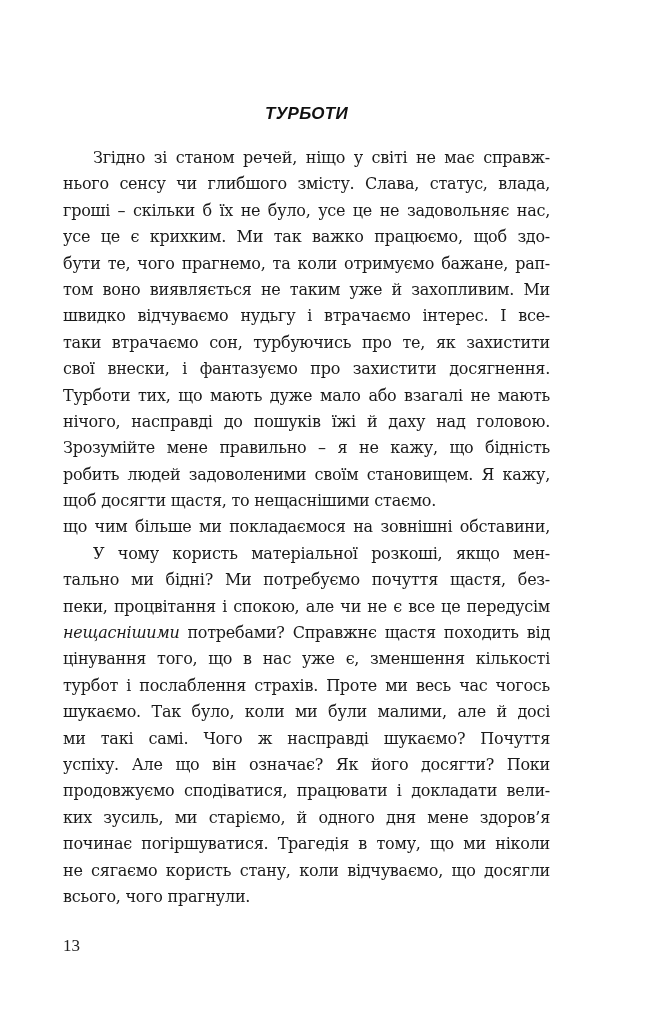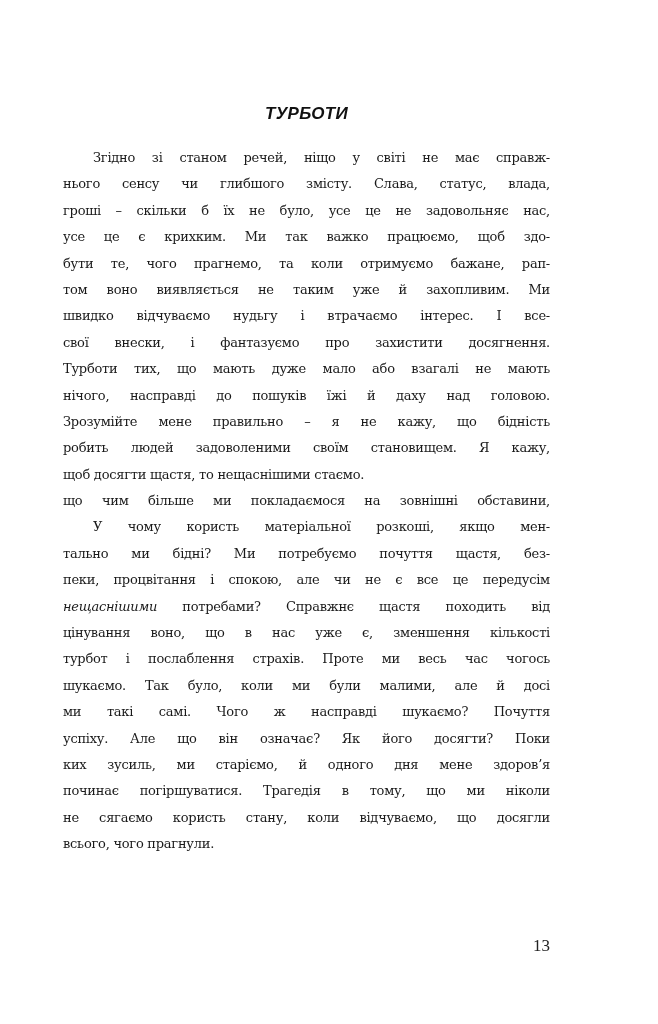--- a/index.html
+++ b/index.html
@@ -28,42 +28,42 @@
       font-size: 17px;
       letter-spacing: 0.3px;
       color: #111;
     }
     .body {
       position: absolute;
       top: 145px;
       left: 0;
       width: 487px;
       font-family: "DejaVu Serif", serif;
-      font-size: 13px;
+      font-size: 16px;
       line-height: 26.4px;
       color: #1a1a1a;
     }
     .line {
       display: block;
       height: 26.4px;
       white-space: nowrap;
       text-align: justify;
       text-align-last: justify;
       letter-spacing: -0.25px;
     }
     .line.last {
       text-align-last: left;
     }
     .line.indent { padding-left: 30px; }
     .ital { font-style: italic; }
     .page-number {
       position: absolute;
       top: 936px;
       left: 0; right: 0;
-      text-align: right;
+      text-align: left;
       font-family: "Liberation Serif", serif;
       font-size: 17px;
       color: #222;
     }
   </style>
 </head>
 <body>
 
 <div class="page">
   <div class="title">ТУРБОТИ</div>
@@ -71,39 +71,41 @@
   <div class="body">
 
     <div>
       <span class="line indent">Згідно зі станом речей, ніщо у світі не має справж-</span>
       <span class="line">нього сенсу чи глибшого змісту. Слава, статус, влада,</span>
       <span class="line">гроші – скільки б їх не було, усе це не задовольняє нас,</span>
       <span class="line">усе це є крихким. Ми так важко працюємо, щоб здо-</span>
       <span class="line">бути те, чого прагнемо, та коли отримуємо бажане, рап-</span>
       <span class="line">том воно виявляється не таким уже й захопливим. Ми</span>
       <span class="line">швидко відчуваємо нудьгу і втрачаємо інтерес. І все-</span>
+      <span class="line">таки втрачаємо сон, турбуючись про те, як захистити</span>
       <span class="line">свої внески, і фантазуємо про захистити досягнення.</span>
       <span class="line">Турботи тих, що мають дуже мало або взагалі не мають</span>
       <span class="line">нічого, насправді до пошуків їжі й даху над головою.</span>
       <span class="line">Зрозумійте мене правильно – я не кажу, що бідність</span>
       <span class="line">робить людей задоволеними своїм становищем. Я кажу,</span>
       <span class="line last">щоб досягти щастя, то нещаснішими стаємо.</span>
       <span class="line">що чим більше ми покладаємося на зовнішні обставини,</span>
     </div>
 
     <div>
       <span class="line indent">У чому користь матеріальної розкоші, якщо мен-</span>
       <span class="line">тально ми бідні? Ми потребуємо почуття щастя, без-</span>
       <span class="line">пеки, процвітання і спокою, але чи не є все це передусім</span>
       <span class="line"><span class="ital">нещаснішими</span><span> потребами? Справжнє щастя походить від</span></span>
-      <span class="line">цінування воно, що в нас уже є, зменшення кількості</span>
+      <span class="line">цінування того, що в нас уже є, зменшення кількості</span>
       <span class="line">турбот і послаблення страхів. Проте ми весь час чогось</span>
       <span class="line">шукаємо. Так було, коли ми були малими, але й досі</span>
       <span class="line">ми такі самі. Чого ж насправді шукаємо? Почуття</span>
       <span class="line">успіху. Але що він означає? Як його досягти? Поки</span>
+      <span class="line">продовжуємо сподіватися, працювати і докладати вели-</span>
       <span class="line">ких зусиль, ми старіємо, й одного дня мене здоров’я</span>
       <span class="line">починає погіршуватися. Трагедія в тому, що ми ніколи</span>
       <span class="line">не сягаємо користь стану, коли відчуваємо, що досягли</span>
       <span class="line last">всього, чого прагнули.</span>
     </div>
   </div>
 
   <div class="page-number">13</div>
 </div>
 

